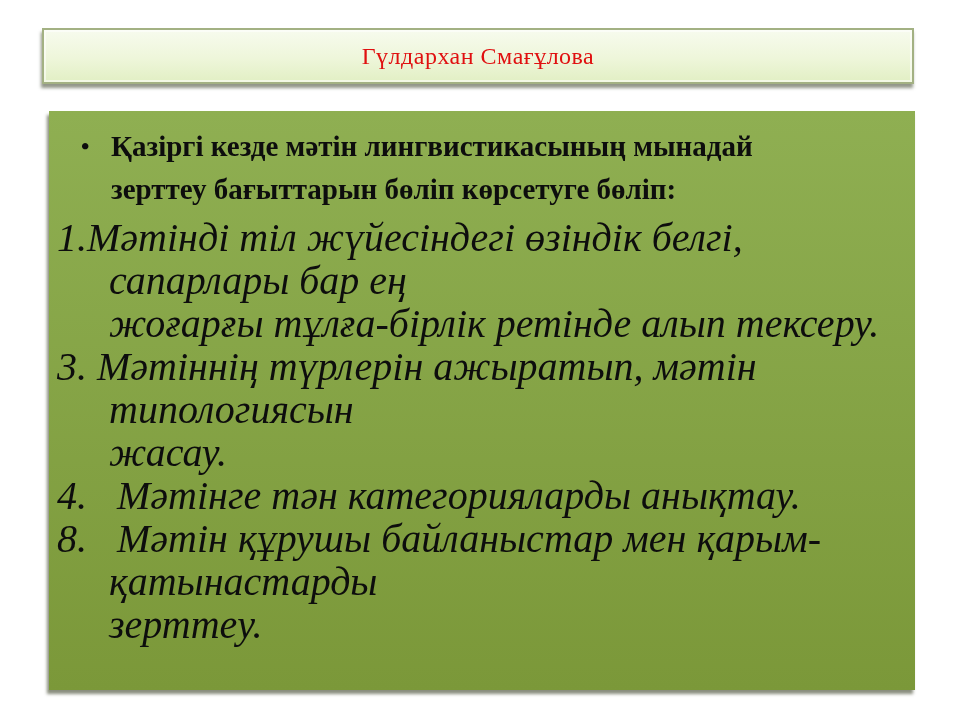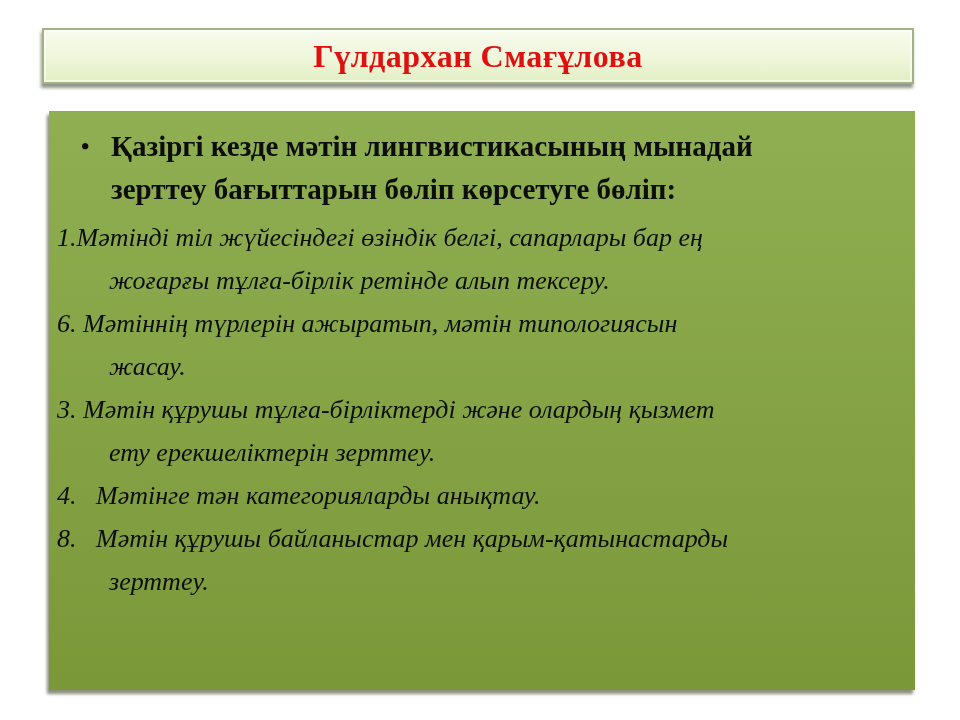--- a/index.html
+++ b/index.html
@@ -24,22 +24,22 @@
       #eef6da 55%,
       var(--header-bg-bottom, #e2efc4) 100%);
     box-shadow: -1px 4px 3px rgba(128, 133, 118, 0.85),
                 inset 0 0 0 2px rgba(255, 255, 255, 0.55);
     display: flex;
     align-items: center;
     justify-content: center;
   }
   .title {
     margin: 0;
-    font-size: 32px;
-    font-weight: bold;
+    font-size: 24px;
+    font-weight: normal;
     color: var(--title-text, #e01010);
     letter-spacing: 0.5px;
     white-space: nowrap;
   }
   .body-box {
     position: absolute;
     left: 49px;
     top: 111px;
     width: 866px;
     height: 579px;
@@ -64,21 +64,21 @@
     width: 30px;
     font-size: 24px;
     line-height: 43px;
   }
   .bullet-text {
     white-space: pre-wrap;
   }
   .items {
     margin-top: 5px;
     font-style: italic;
-    font-size: 26px;
+    font-size: 40px;
     line-height: 43px;
   }
   .item {
     white-space: pre-wrap;
     padding-left: 52px;
     text-indent: -52px;
   }
 </style>
 </head>
 <body>
@@ -93,23 +93,21 @@
 
     <div class="bullet-para">
       <span class="bullet-marker">•</span>
       <div class="bullet-text">Қазіргі кезде мәтін лингвистикасының мынадай
 зерттеу бағыттарын бөліп көрсетуге бөліп:</div>
     </div>
 
     <div class="items">
       <div class="item">1.Мәтінді тіл жүйесіндегі өзіндік белгі, сапарлары бар ең
 жоғарғы тұлға-бірлік ретінде алып тексеру.</div>
-      <div class="item">6. Мәтіннің түрлерін ажыратып, мәтін типологиясын
+      <div class="item">3. Мәтіннің түрлерін ажыратып, мәтін типологиясын
 жасау.</div>
-      <div class="item">3. Мәтін құрушы тұлға-бірліктерді және олардың қызмет
-ету ерекшеліктерін зерттеу.</div>
       <div class="item">4.   Мәтінге тән категорияларды анықтау.</div>
       <div class="item">8.   Мәтін құрушы байланыстар мен қарым-қатынастарды
 зерттеу.</div>
     </div>
 
   </div>
 </div>
 
 </body></html>

